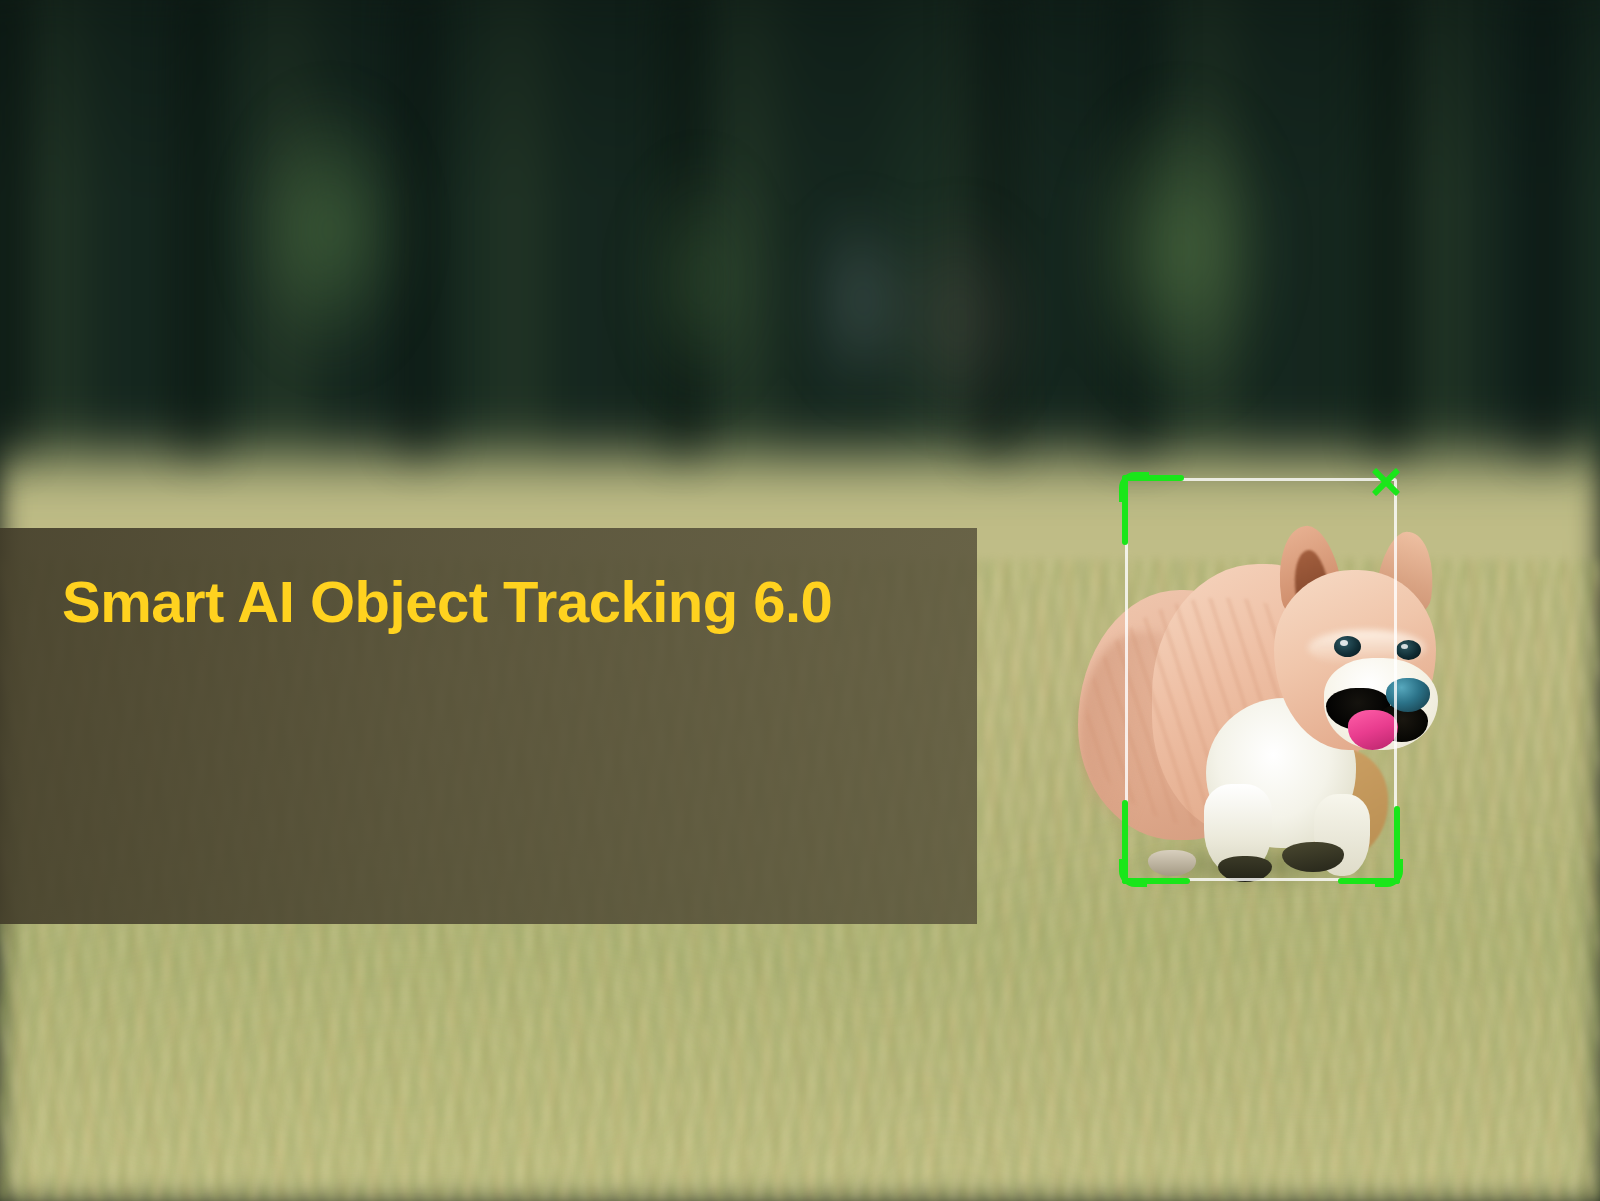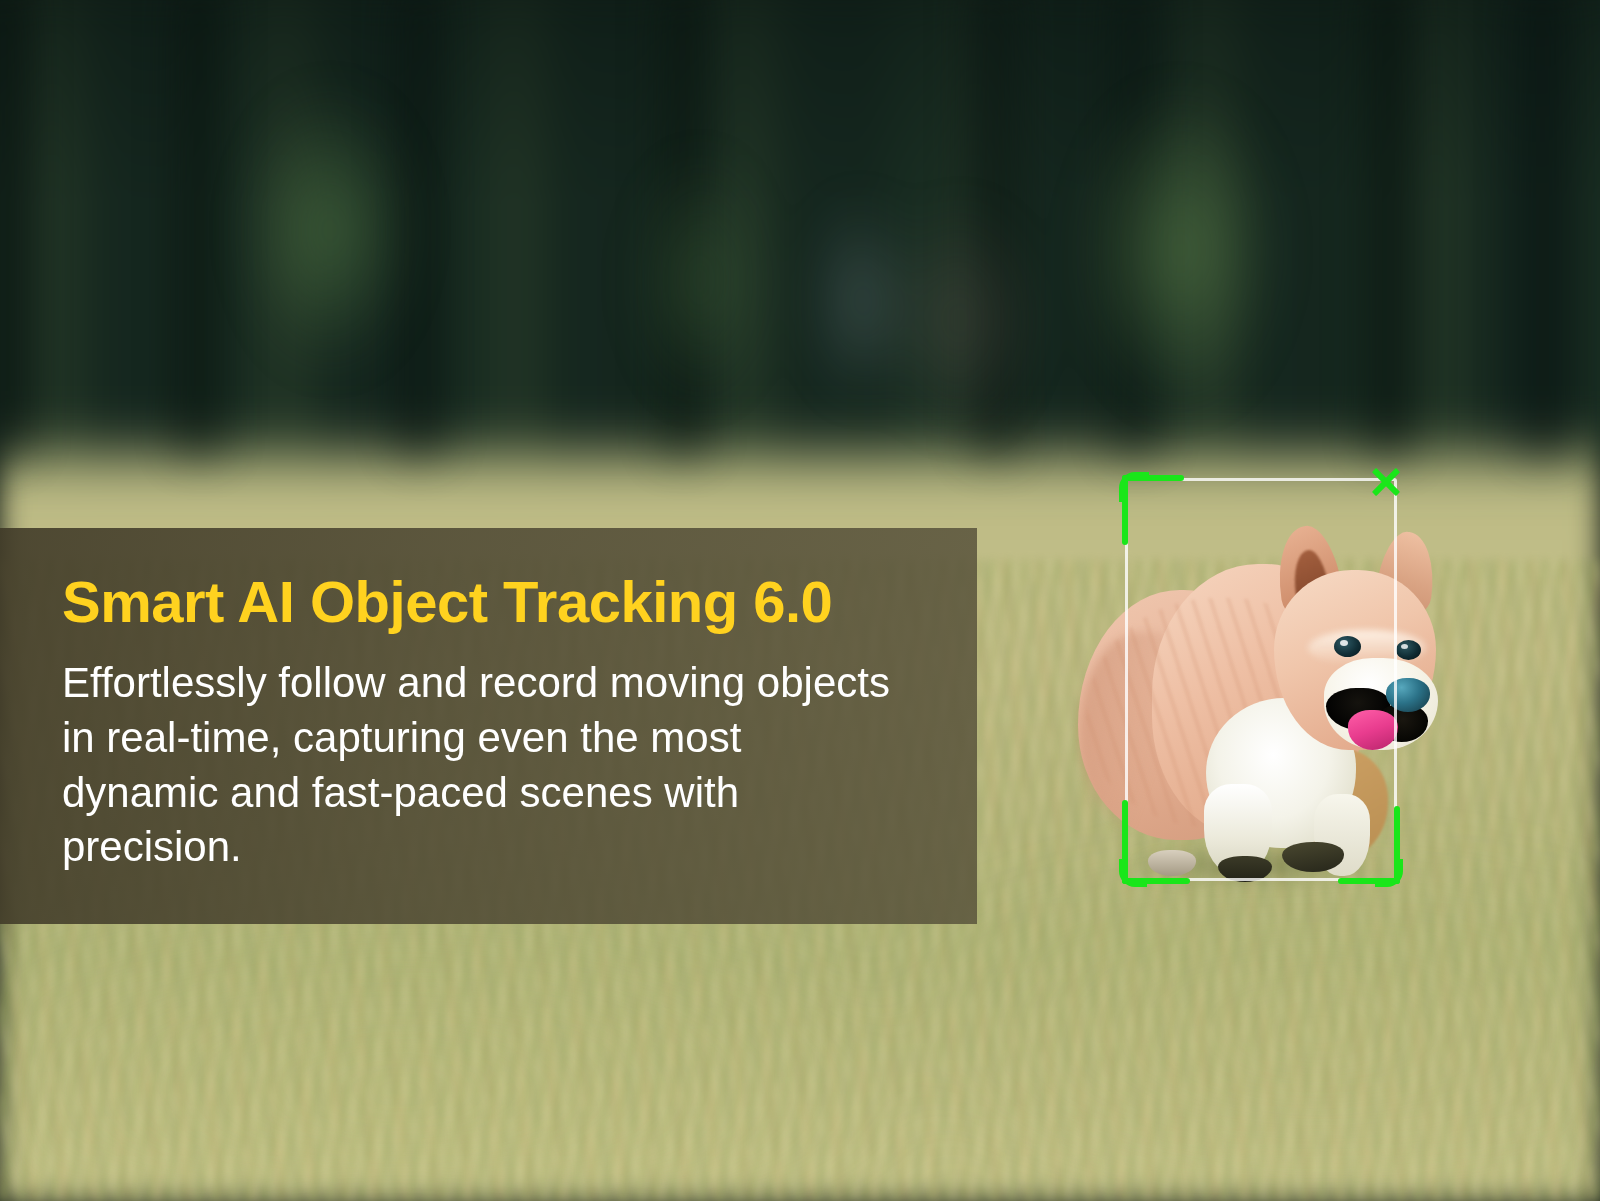--- a/index.html
+++ b/index.html
@@ -340,16 +340,15 @@
     </div>
   </div>
 
   <div id="tf-close">
     <span class="a"></span>
     <span class="b"></span>
   </div>
 
   <div id="panel">
     <div id="panel-title">Smart AI Object Tracking 6.0</div>
-    <div id="panel-body">Effortlessly follow and record moving objects in real-time, capturing even the most dynamic and fast-paced scenes with precision.</div>
   </div>
 
 </div>
 
 </body></html>

